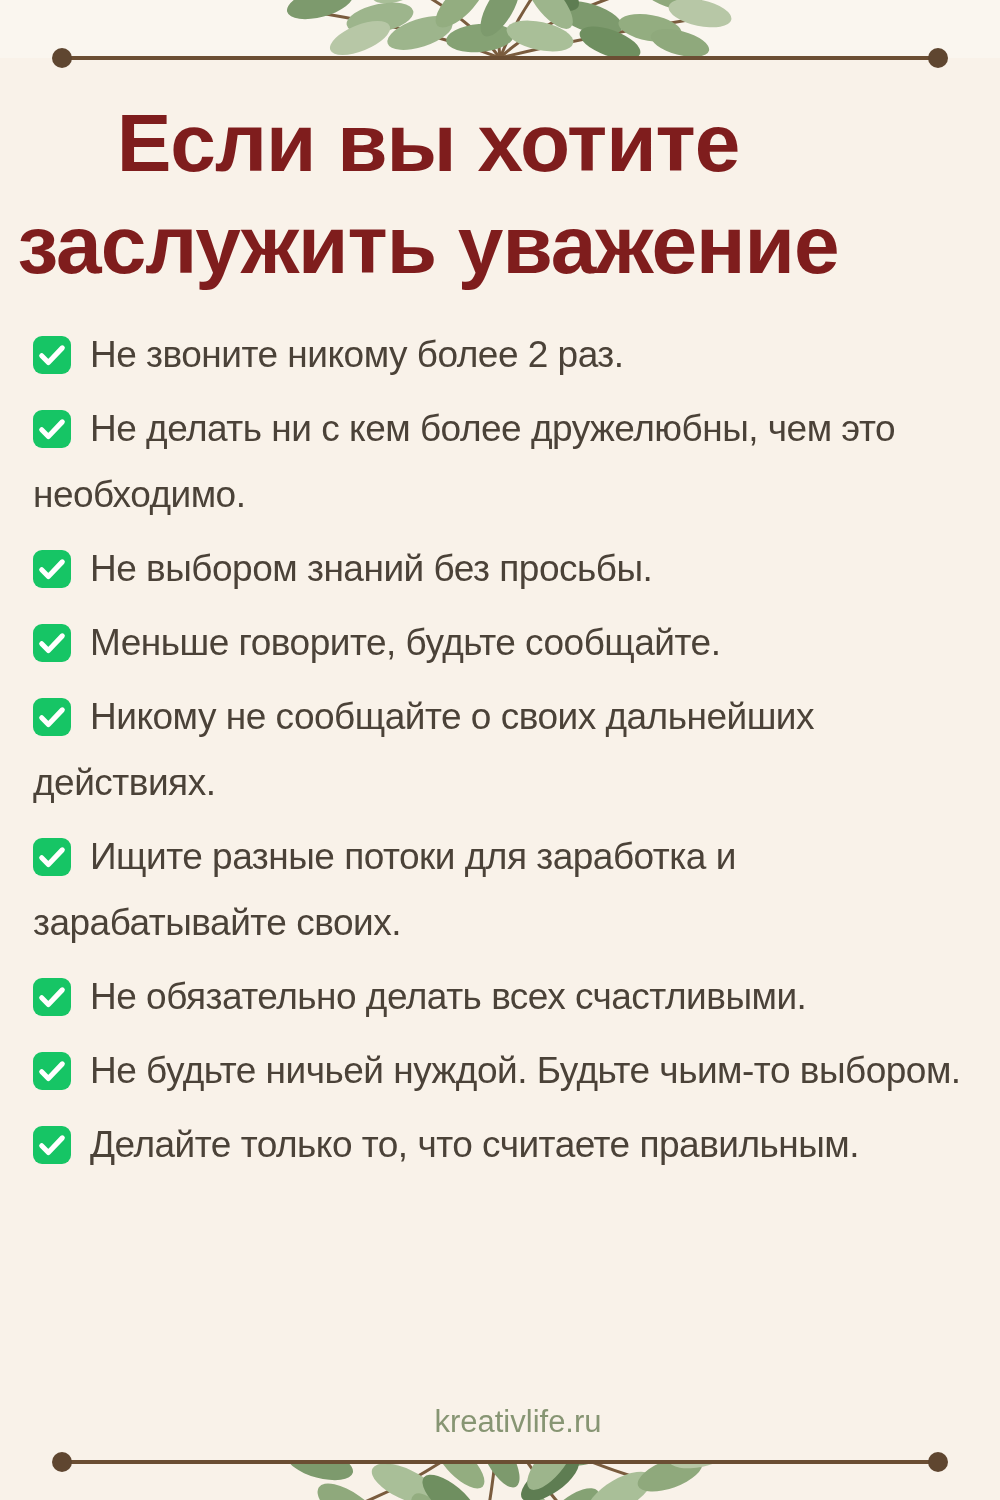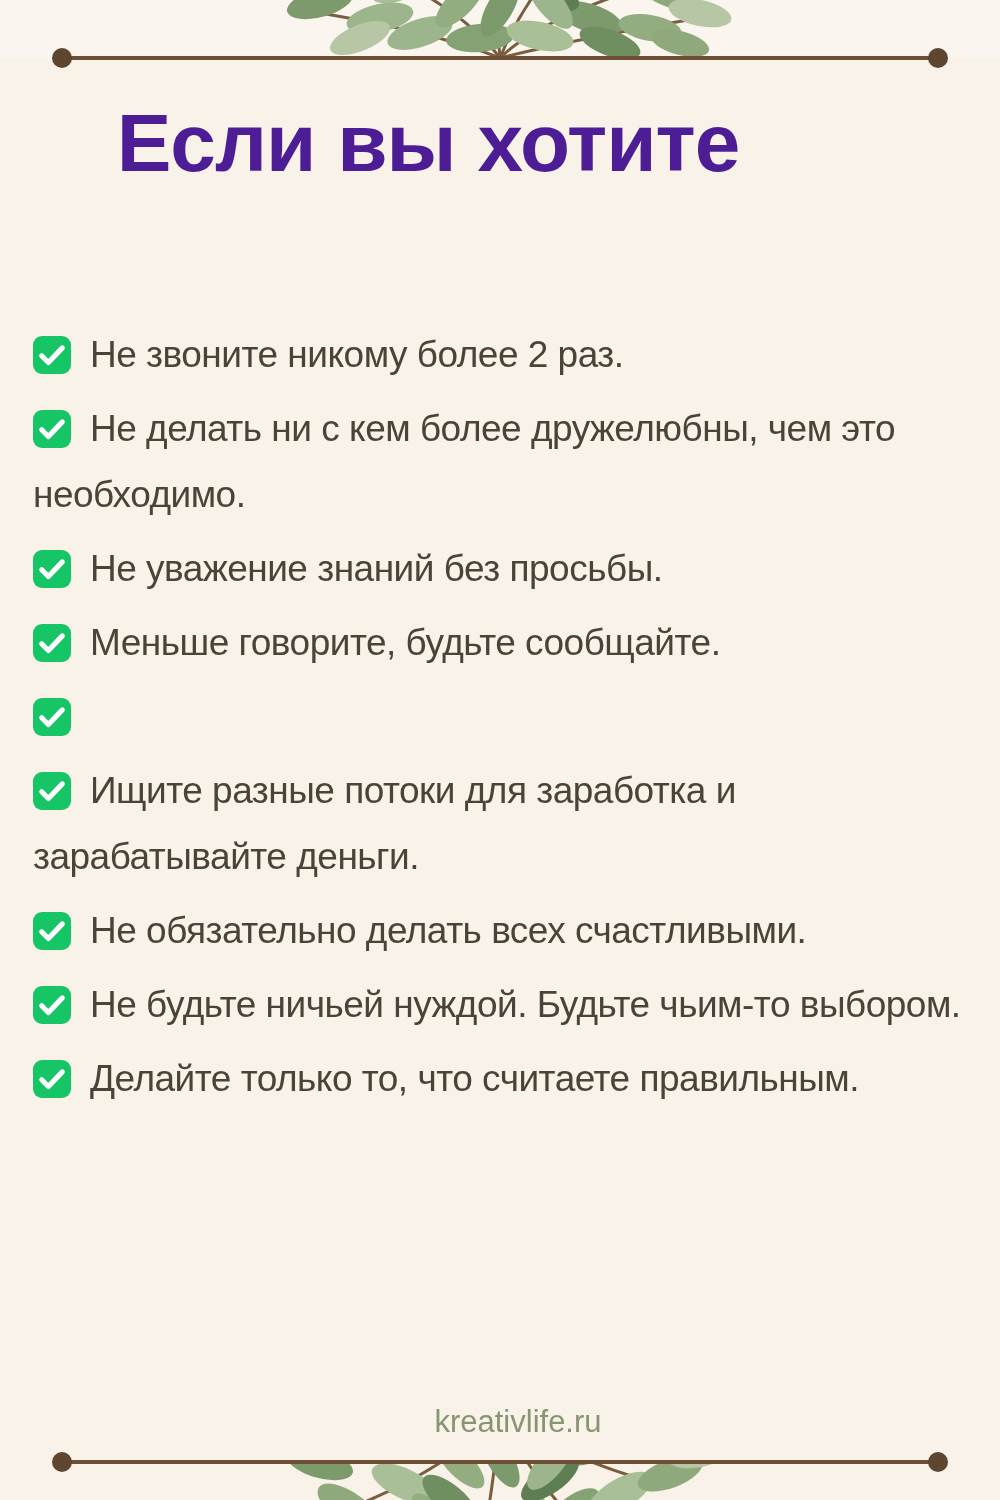--- a/index.html
+++ b/index.html
@@ -35,21 +35,21 @@
   }
   .rule .dot.left  { left:-10px; }
   .rule .dot.right { right:-10px; }
 
   
   h1 {
     position:absolute; top:92px; left:0; width:856px;
     text-align:center;
     font-size:82px; line-height:102px; font-weight:bold;
     letter-spacing:-1px;
-    color:#4c1d95;
+    color:#7f1d1d;
   }
 
   
   .list {
     position:absolute; top:322px; left:33px; width:934px;
     font-size:37px; font-weight:normal; letter-spacing:-0.5px;
     line-height:66px;
   }
   .item { margin-bottom:8px; }
   .checkbox {
@@ -116,46 +116,47 @@
   </svg>
 </div>
 
 <div class="rule top">
   <span class="dot left"></span>
   <span class="dot right"></span>
 </div>
 
 <h1>
   <span>Если вы хотите</span><br>
+  <span>заслужить уважение</span>
 </h1>
 
 <div class="list">
   <p class="item"><span class="checkbox"><svg viewBox="0 0 24 24">
           <path d="M5.5 12.5l4.2 4.2L18.5 7.5" fill="none" stroke="#ffffff" stroke-width="3.2" stroke-linecap="round" stroke-linejoin="round"></path>
         </svg></span><span class="item-text">Не звоните никому более 2 раз.</span></p>
 
   <p class="item"><span class="checkbox"><svg viewBox="0 0 24 24">
           <path d="M5.5 12.5l4.2 4.2L18.5 7.5" fill="none" stroke="#ffffff" stroke-width="3.2" stroke-linecap="round" stroke-linejoin="round"></path>
         </svg></span><span class="item-text">Не делать ни с кем более дружелюбны, чем это необходимо.</span></p>
 
   <p class="item"><span class="checkbox"><svg viewBox="0 0 24 24">
           <path d="M5.5 12.5l4.2 4.2L18.5 7.5" fill="none" stroke="#ffffff" stroke-width="3.2" stroke-linecap="round" stroke-linejoin="round"></path>
-        </svg></span><span class="item-text">Не уважение знаний без просьбы.</span></p>
+        </svg></span><span class="item-text">Не выбором знаний без просьбы.</span></p>
 
   <p class="item"><span class="checkbox"><svg viewBox="0 0 24 24">
           <path d="M5.5 12.5l4.2 4.2L18.5 7.5" fill="none" stroke="#ffffff" stroke-width="3.2" stroke-linecap="round" stroke-linejoin="round"></path>
         </svg></span><span class="item-text">Меньше говорите, будьте сообщайте.</span></p>
 
   <p class="item"><span class="checkbox"><svg viewBox="0 0 24 24">
           <path d="M5.5 12.5l4.2 4.2L18.5 7.5" fill="none" stroke="#ffffff" stroke-width="3.2" stroke-linecap="round" stroke-linejoin="round"></path>
-        </svg></span></p>
-
-  <p class="item"><span class="checkbox"><svg viewBox="0 0 24 24">
-          <path d="M5.5 12.5l4.2 4.2L18.5 7.5" fill="none" stroke="#ffffff" stroke-width="3.2" stroke-linecap="round" stroke-linejoin="round"></path>
-        </svg></span><span class="item-text">Ищите разные потоки для заработка и зарабатывайте деньги.</span></p>
+        </svg></span><span class="item-text">Никому не сообщайте о своих дальнейших действиях.</span></p>
+
+  <p class="item"><span class="checkbox"><svg viewBox="0 0 24 24">
+          <path d="M5.5 12.5l4.2 4.2L18.5 7.5" fill="none" stroke="#ffffff" stroke-width="3.2" stroke-linecap="round" stroke-linejoin="round"></path>
+        </svg></span><span class="item-text">Ищите разные потоки для заработка и зарабатывайте своих.</span></p>
 
   <p class="item"><span class="checkbox"><svg viewBox="0 0 24 24">
           <path d="M5.5 12.5l4.2 4.2L18.5 7.5" fill="none" stroke="#ffffff" stroke-width="3.2" stroke-linecap="round" stroke-linejoin="round"></path>
         </svg></span><span class="item-text">Не обязательно делать всех счастливыми.</span></p>
 
   <p class="item"><span class="checkbox"><svg viewBox="0 0 24 24">
           <path d="M5.5 12.5l4.2 4.2L18.5 7.5" fill="none" stroke="#ffffff" stroke-width="3.2" stroke-linecap="round" stroke-linejoin="round"></path>
         </svg></span><span class="item-text">Не будьте ничьей нуждой. Будьте чьим-то выбором.</span></p>
 
   <p class="item"><span class="checkbox"><svg viewBox="0 0 24 24">

